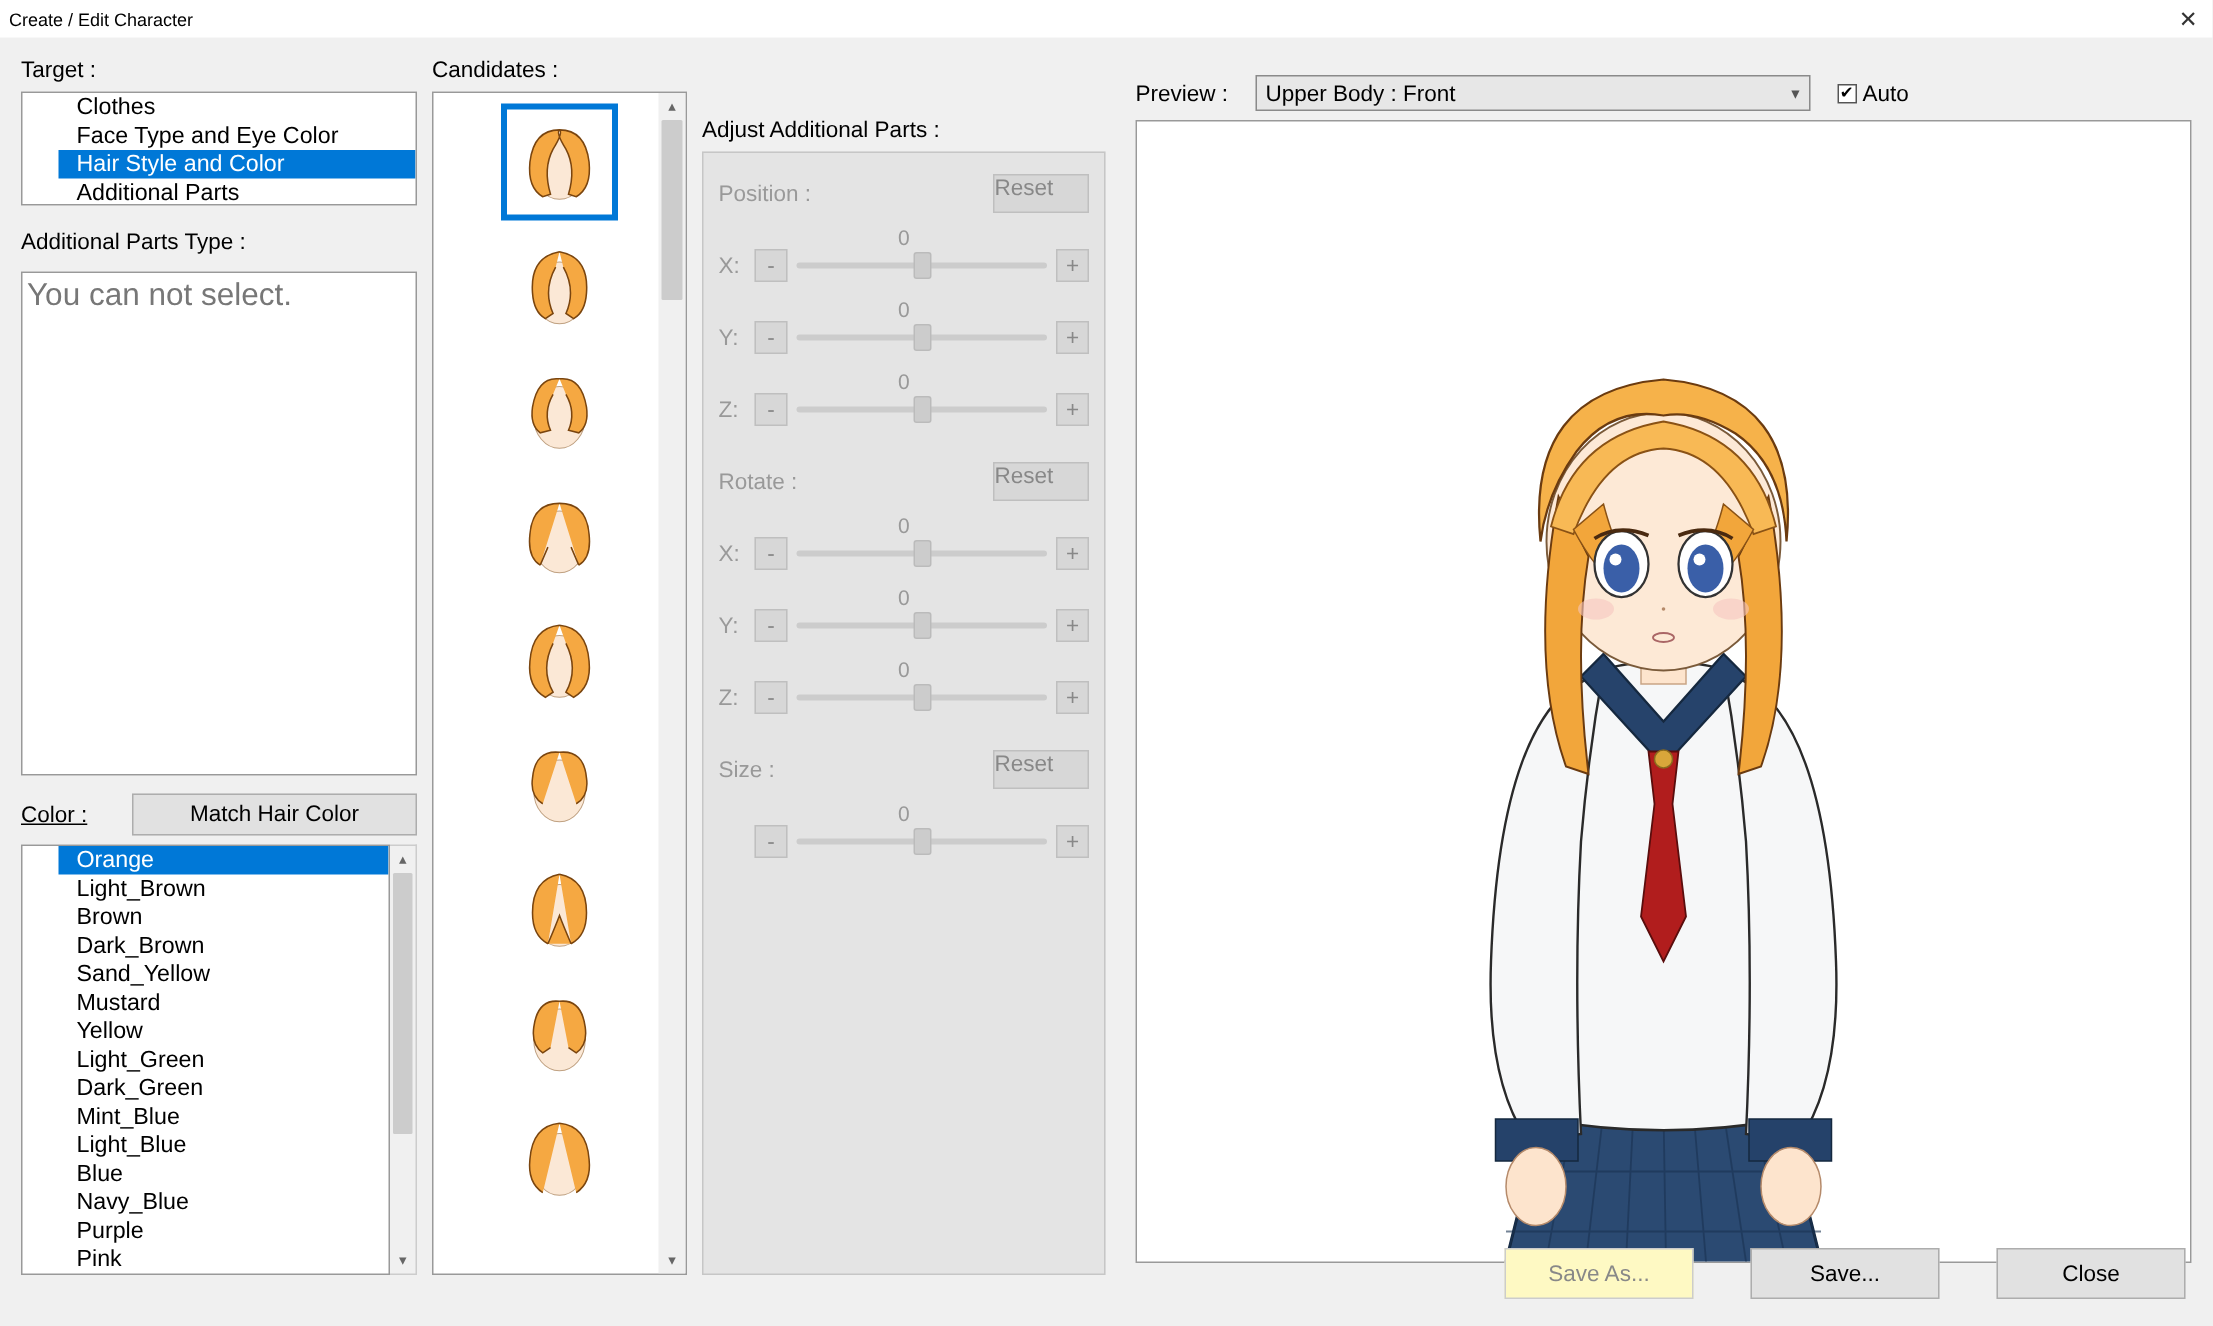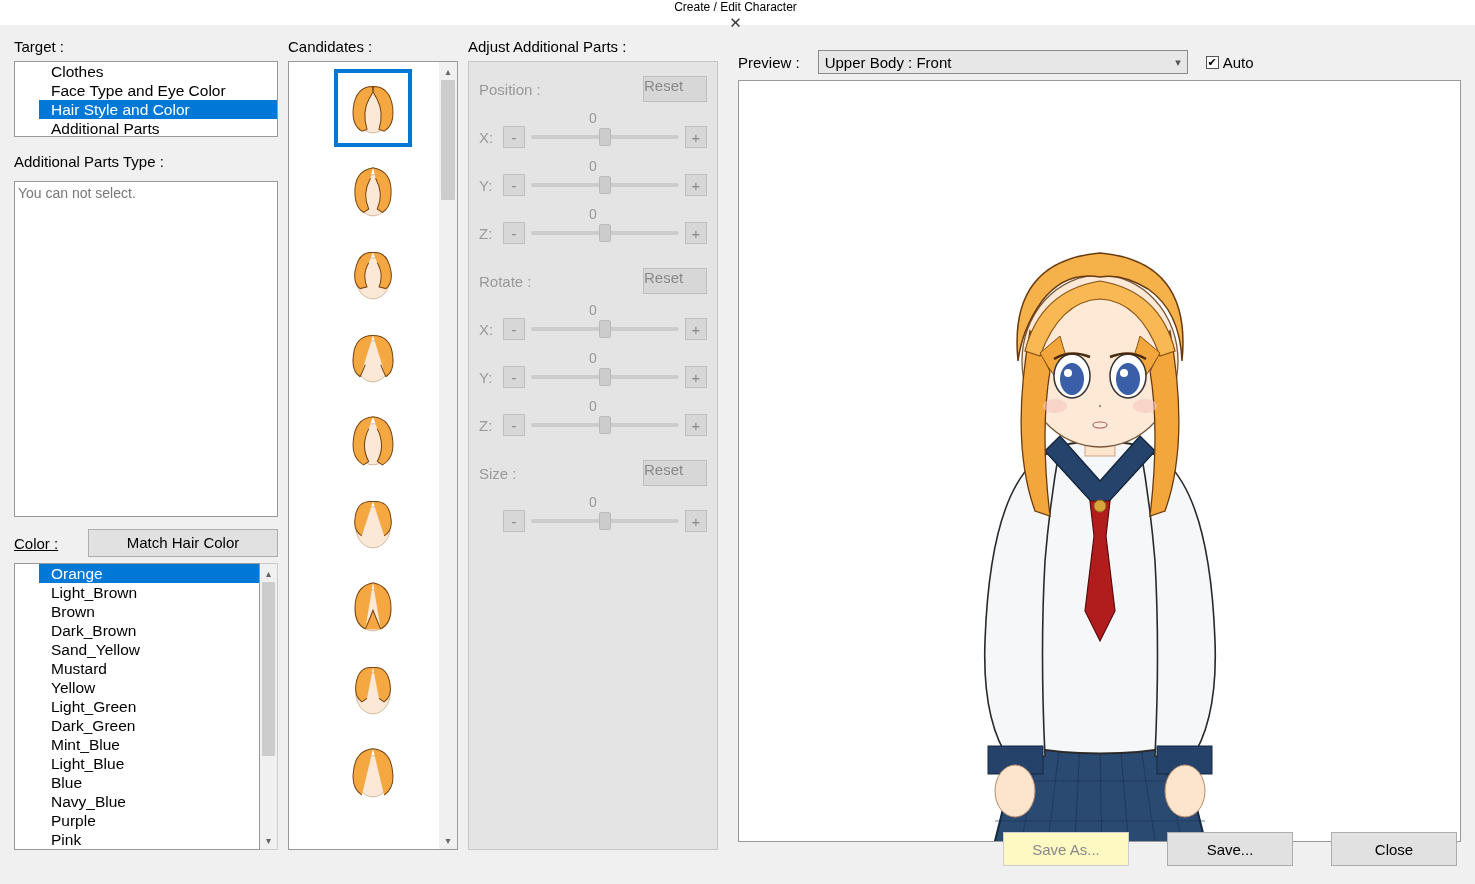--- a/index.html
+++ b/index.html
@@ -14,31 +14,30 @@
   }
   .titlebar {
     height: 25px;
     background: #fff;
     display: flex;
     align-items: center;
     justify-content: space-between;
     padding: 0 10px 0 6px;
     font-size: 12px;
     color: #000;
-    flex-direction: column;
   }
   .close-x { font-size: 15px; color:#333; cursor:default; }
   .content { display:flex; padding: 13px 14px 0 14px; gap: 10px; height: 825px;}
   .label { font-size:15px; color:#000; margin-bottom:6px; }
   .left-col { width: 264px; display:flex; flex-direction:column; }
   .listbox { background:#fff; border:1px solid #999; font-size:15.5px; line-height:19px; overflow:hidden; }
   .target-list { height: 80px; }
   .list-item { padding:0 12px; white-space:nowrap;margin-left:24px; }
   .list-item.selected { background:#0078d7; color:#fff; }
-  .ap-type-box { height:356px; background:#fff; border:1px solid #999; padding:3px; font-size:14px; color:#777; margin-top:5px; margin-bottom:12px;}
+  .ap-type-box { height:356px; background:#fff; border:1px solid #999; padding:3px; font-size:21px; color:#777; margin-top:5px; margin-bottom:12px;}
   .color-header { display:flex; align-items:center; justify-content:space-between; margin-bottom:6px;}
   .winbtn {
     background:#e1e1e1; border:1px solid #adadad; font-size:15px;
     text-align:center; padding:4px 0; cursor:default;margin-left:28px;
   }
   .winbtn.disabled { color:#888; background:#fef9c3; border-color:#ccc; }
   .match-btn { width:190px; height:28px; }
   .color-list { flex:1; position:relative; display:flex; }
   .color-list-inner { flex:1; background:#fff; border:1px solid #999; font-size:15.5px; line-height:19px; overflow:hidden;}
   .color-scroll { width:18px; background:#f0f0f0; border:1px solid #ccc; border-left:none; display:flex; flex-direction:column; }
@@ -48,21 +47,21 @@
 
   .candidates-col { width:170px; display:flex; flex-direction:column;}
   .candidates-box { flex:1; background:#fff; border:1px solid #999; position:relative; padding: 4px 0; overflow:hidden;}
   .cand-scroll { position:absolute; right:0; top:0; bottom:0; width:18px; background:#f0f0f0; display:flex; flex-direction:column;}
   .cand-thumb { background:#ccc; margin:0 2px; flex:0 0 120px; border-radius:1px;}
   .cand-track { flex:1;}
   .cand-item { width:78px; height:78px; margin:3px auto 5px auto; display:flex; align-items:center; justify-content:center;}
   .cand-item.selected { background:#0078d7; }
   .cand-bg { width:70px; height:70px; background:#fff; display:flex; align-items:center; justify-content:center; }
 
-  .adjust-col { width:250px; display:flex; flex-direction:column;}
+  .adjust-col { width:269px; display:flex; flex-direction:column;margin-top:40px;}
   .adjust-panel { flex:1; background:#e4e4e4; border:1px solid #c6c6c6; padding:14px 10px; }
   .adj-section-head { display:flex; align-items:center; justify-content:space-between; margin-bottom:8px;}
   .adj-label { font-size:15px; color:#999; }
   .reset-btn { width:64px; height:26px; border:1px solid #bfbfbf; background:#d7d7d7; color:#888; font-size:15px;}
   .adj-row { margin-bottom:10px;}
   .adj-val { text-align:center; font-size:14px; color:#999; }
   .adj-ctrl { display:flex; align-items:center; gap:6px; }
   .adj-axis { width:18px; font-size:15px; color:#999;}
   .stepbtn { width:22px; height:22px; border:1px solid #bfbfbf; background:#d7d7d7; color:#888; display:flex; align-items:center; justify-content:center; font-size:15px;}
   .track { flex:1; height:4px; background:#ccc; position:relative; border-radius:2px;}

